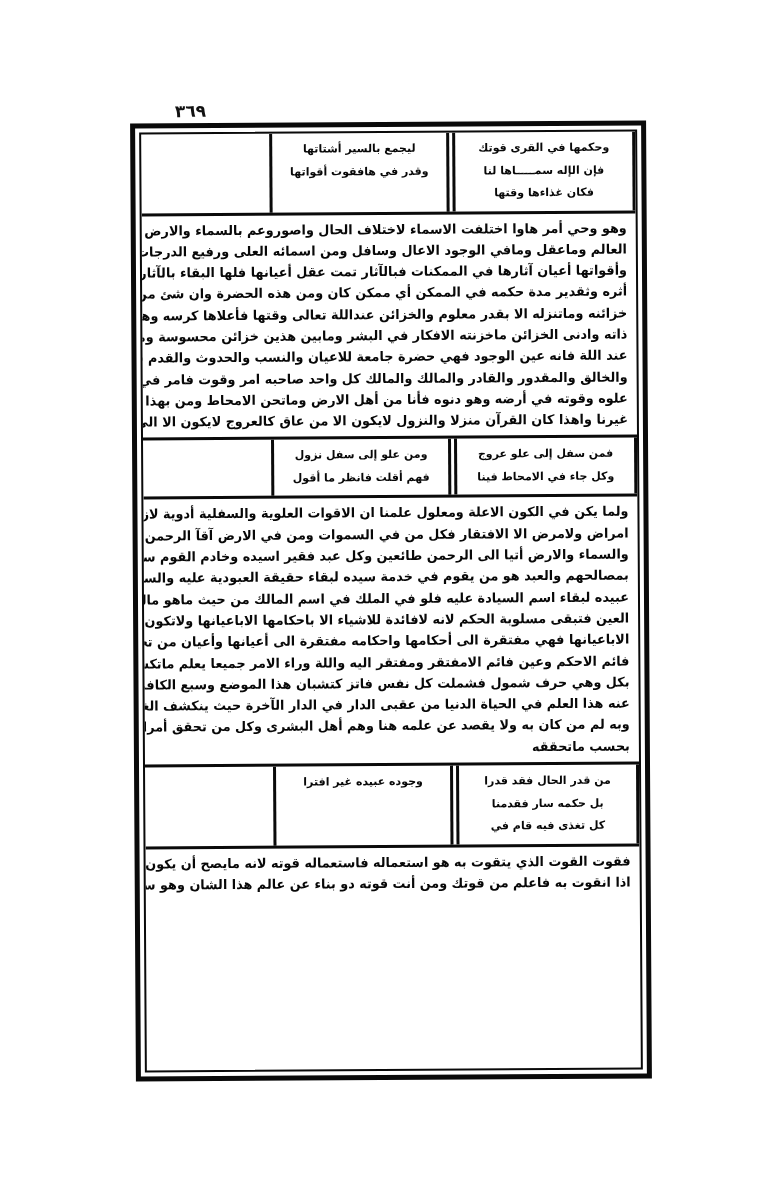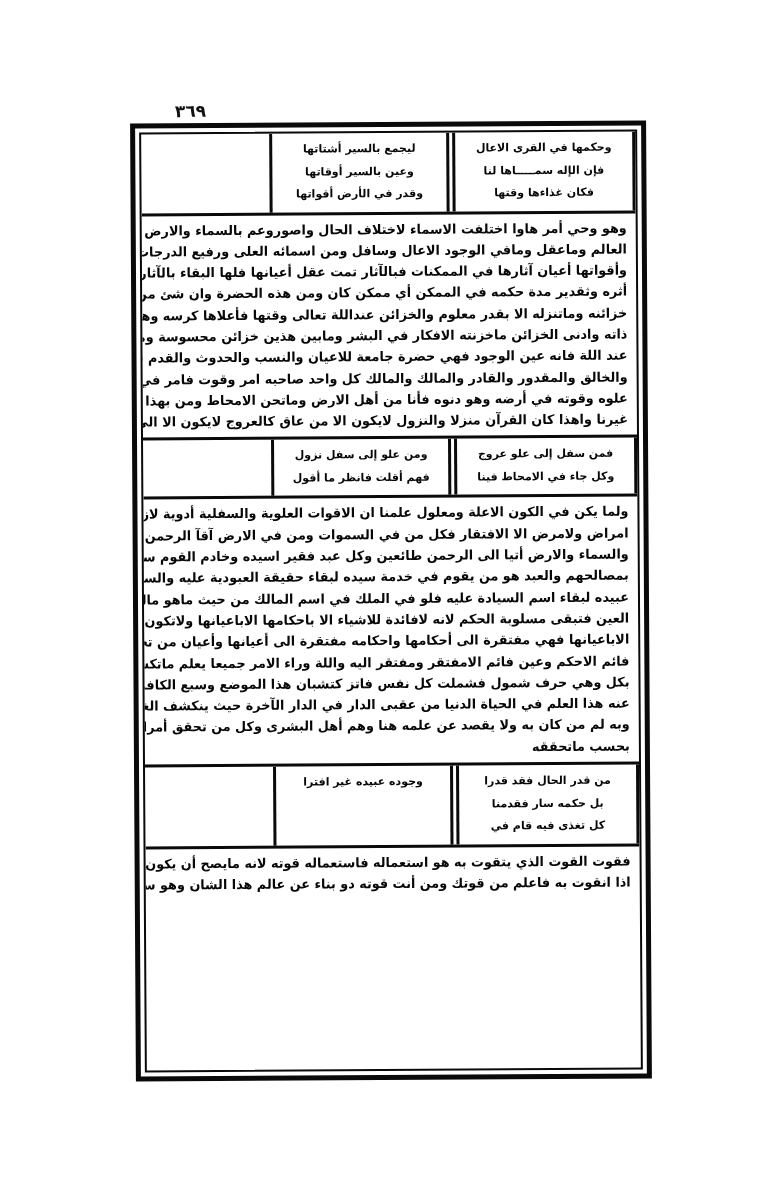--- a/index.html
+++ b/index.html
@@ -136,28 +136,27 @@
 <body>
 
 <div id="page-folio">٣٦٩</div>
 
 <div id="frame-outer">
  <div id="frame-inner">
   <div id="frame-body">
 
     <div class="verse-block">
       <div class="verse-col right-col">
-        <span class="vs">وحكمها في القرى الاعال</span>
+        <span class="vs">وحكمها في القرى قوتك</span>
         <span class="vs">فإن الإله سمـــــاها لنا</span>
         <span class="vs">فكان غذاءها وقتها</span>
       </div>
       <div class="verse-col left-col">
         <span class="vs">ليجمع بالسير أشتاتها</span>
-        <span class="vs">وعين بالسير أوقاتها</span>
-        <span class="vs">وقدر في الأرض أقواتها</span>
+        <span class="vs">وقدر في هافقوت أقواتها</span>
       </div>
       <div class="verse-left-gutter"></div>
     </div>
 
     <div class="hrule"></div>
 
     <div class="prose">
       <span class="ln">وهو وحي أمر هاوا اختلفت الاسماء لاختلاف الحال واصوروعم بالسماء والارض ماءلامن</span>
       <span class="ln">العالم وماعقل ومافي الوجود الاعال وسافل ومن اسمائه العلى ورفيع الدرجات فامر الاسماء</span>
       <span class="ln">وأقواتها أعيان آثارها في الممكنات فبالآثار تمت عقل أعيانها فلها البقاء بالآثار هافقوت الاسم</span>

